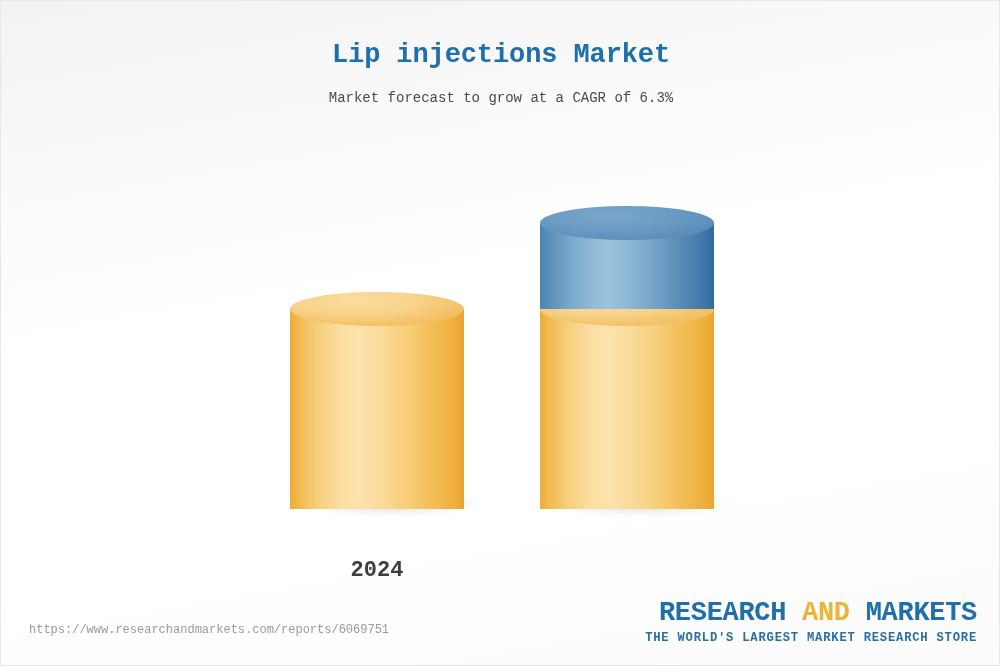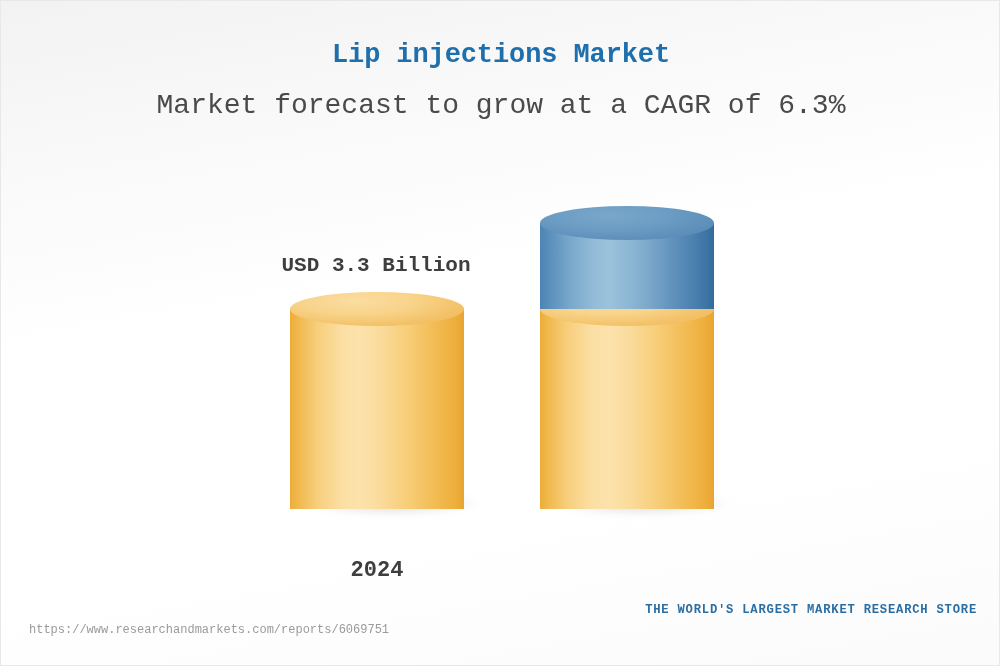--- a/index.html
+++ b/index.html
@@ -34,21 +34,21 @@
     font-weight: bold;
     color: #1f6fad;
     letter-spacing: -0.1px;
   }
   #chart-subtitle {
     position: absolute;
     top: 89px;
     left: 0;
     width: 1000px;
     text-align: center;
-    font-size: 28px;
+    font-size: 14px;
     font-weight: normal;
     color: #4a4a4a;
   }
 
   
   .value-label {
     position: absolute;
     text-align: center;
     font-size: 21px;
     font-weight: bold;
@@ -190,21 +190,20 @@
   }
 </style>
 </head>
 <body>
 
 <div id="canvas">
 
   <div id="chart-title">Lip injections Market</div>
   <div id="chart-subtitle">Market forecast to grow at a CAGR of 6.3%</div>
 
-  <div class="value-label" id="value-label-2024">USD 3.3 Billion</div>
 
 
   <div class="cyl-wrap" id="cyl-2024">
     <div class="cyl-shadow"></div>
     <div class="seg">
       <div class="seg-body fill-yellow" style="top:17px; height:200px;"></div>
       <div class="seg-cap cap-yellow" style="top:0px;"></div>
     </div>
   </div>
 
@@ -220,16 +219,17 @@
       <div class="seg-body fill-blue" style="top:17px; height:86px;"></div>
       <div class="seg-cap cap-blue" style="top:0px;"></div>
     </div>
   </div>
 
   <div class="year-label" id="year-label-2024">2024</div>
 
   <div id="source-url">https://www.researchandmarkets.com/reports/6069751</div>
 
   <div id="logo-block">
+    <div id="logo-wordmark"><span>RESEARCH </span><span id="logo-and">AND</span><span> MARKETS</span></div>
     <div id="logo-tagline">THE WORLD'S LARGEST MARKET RESEARCH STORE</div>
   </div>
 
 </div>
 
 </body></html>

